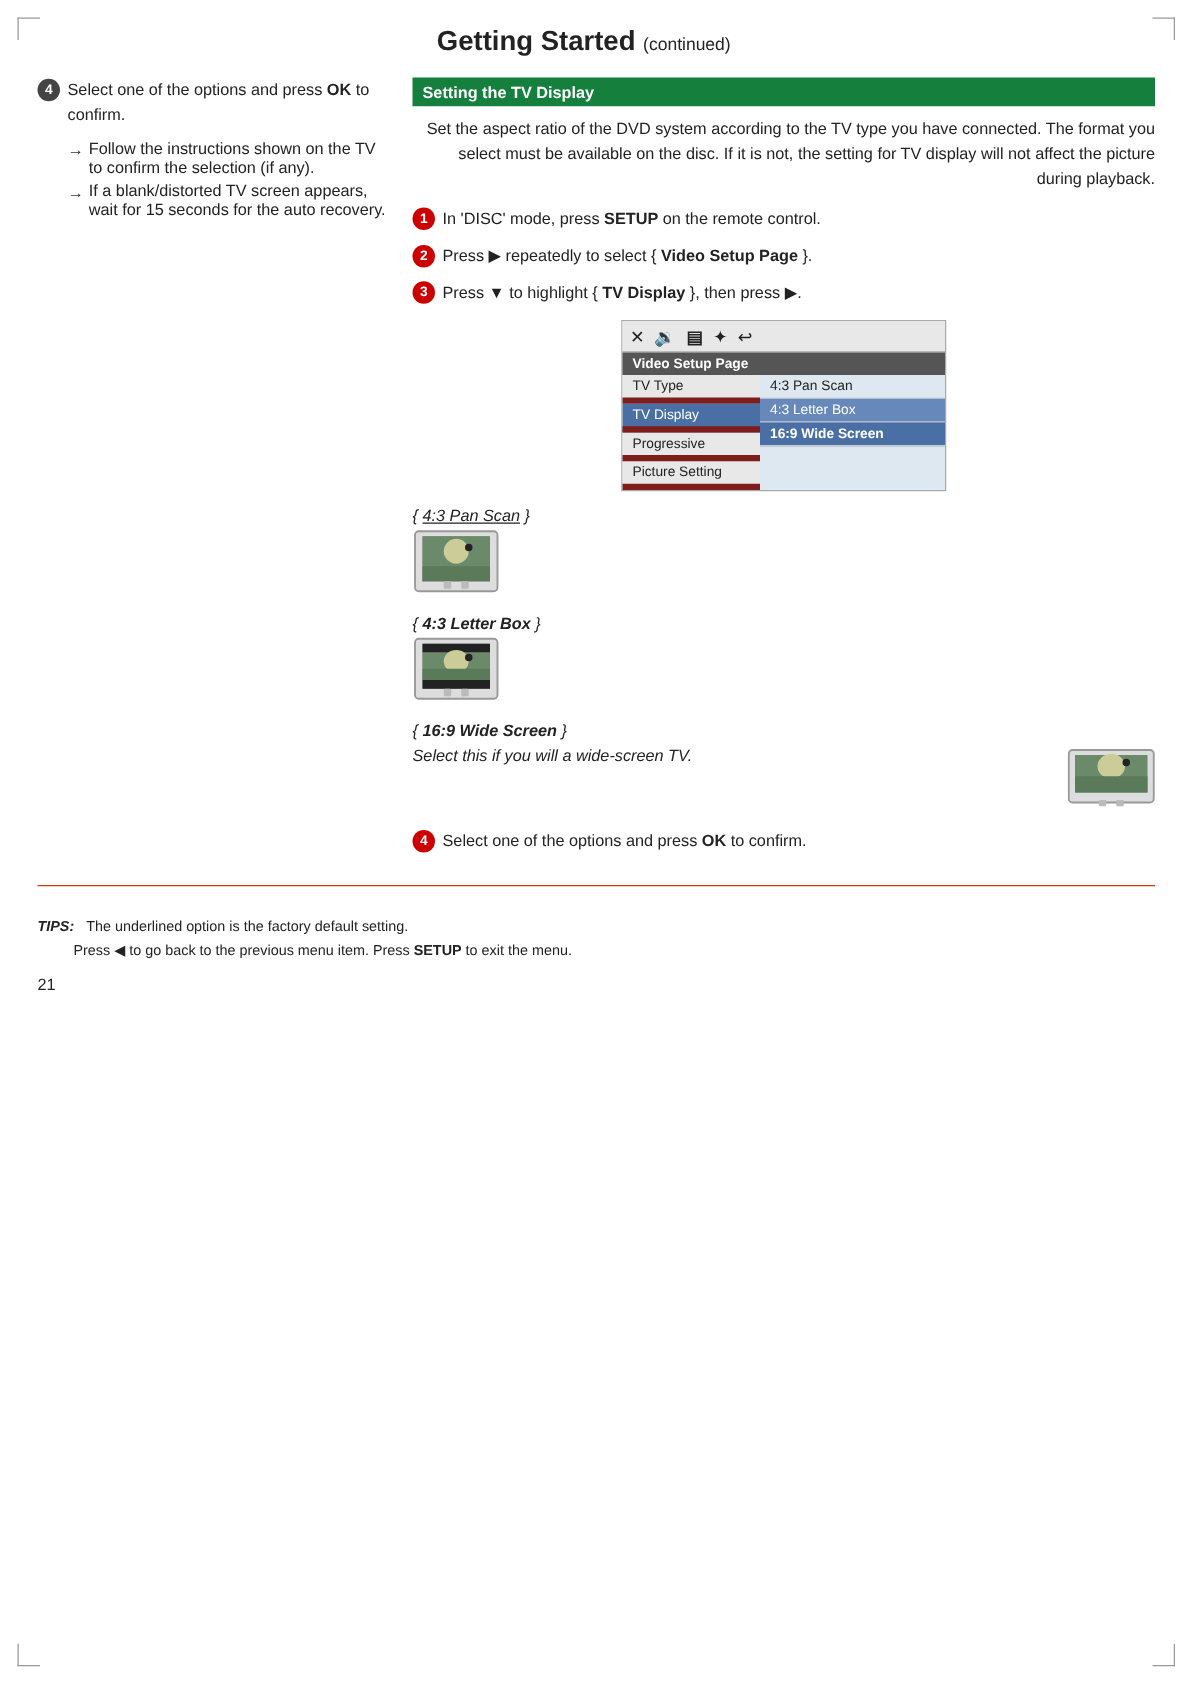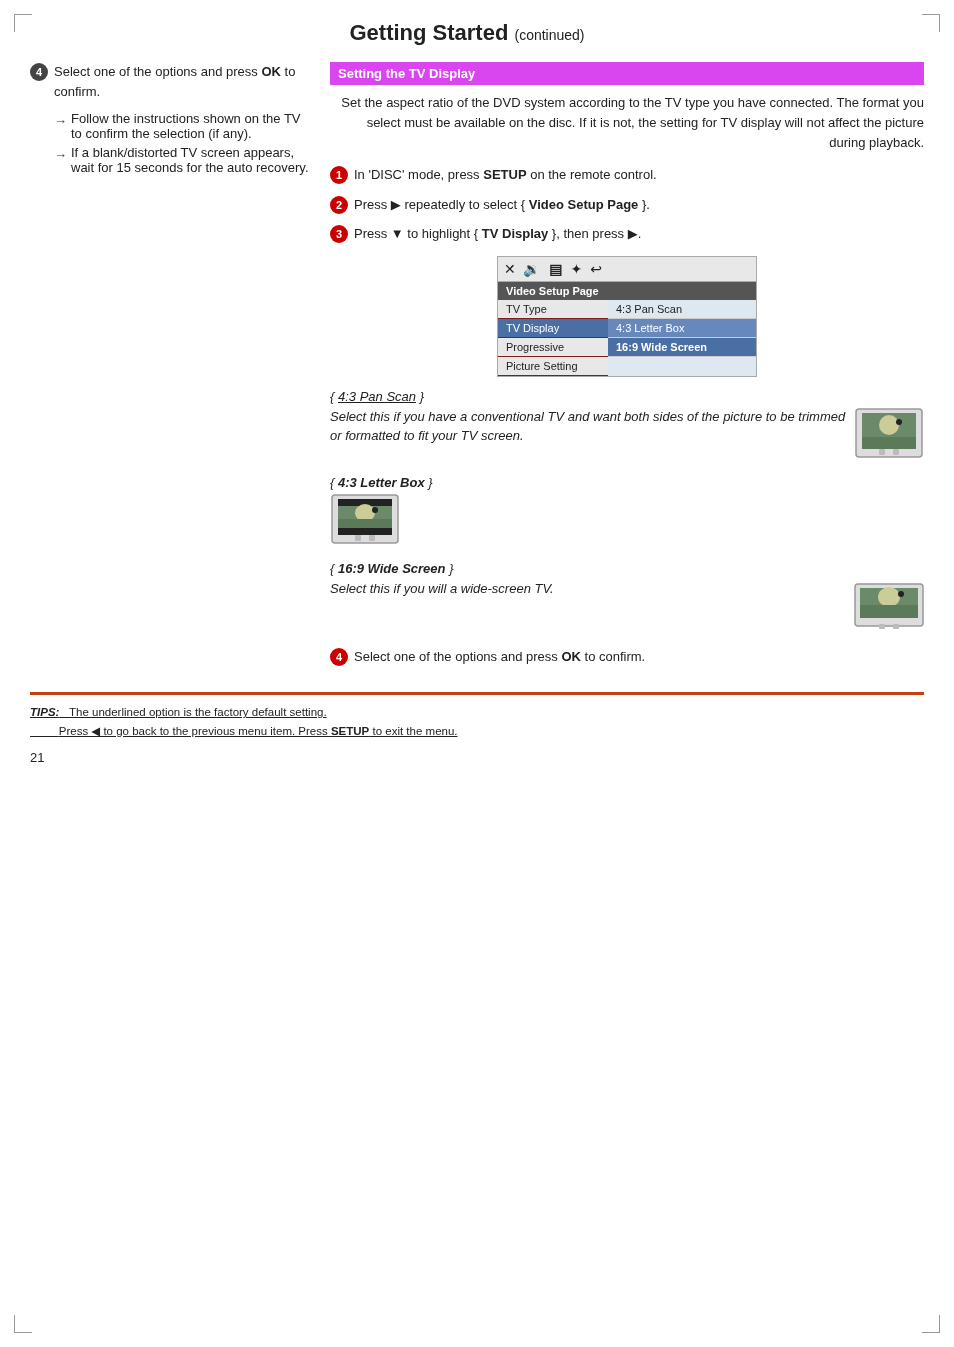--- a/index.html
+++ b/index.html
@@ -95,21 +95,21 @@
       gap: 4px;
     }
     .arrow-bullet {
       color: #333;
       font-size: 13px;
       margin-top: 1px;
     }
 
     
     .section-header {
-      background: #d946ef;
+      background: #15803d;
       color: white;
       font-size: 13px;
       font-weight: bold;
       padding: 4px 8px;
       margin-bottom: 8px;
     }
 
     
     .setup-menu {
       border: 1px solid #aaa;
@@ -141,21 +141,21 @@
       width: 110px;
       flex-shrink: 0;
     }
     .setup-menu-right {
       flex: 1;
       background: #dde8f0;
     }
     .menu-row {
       padding: 3px 8px;
       font-size: 11px;
-      border-bottom: 1px solid #7f1d1d;
+      border-bottom: 5px solid #7f1d1d;
       color: #222;
     }
     .menu-row.highlighted {
       background: #4a6fa5;
       color: white;
     }
     .menu-option {
       padding: 3px 8px;
       font-size: 11px;
       border-bottom: 1px solid #ccc;
@@ -192,26 +192,25 @@
     }
 
     
     .tv-img {
       width: 70px;
       height: 52px;
     }
 
     
     .tips-section {
-      border-top: 3px solid #c2410c;
+      border-top: 1px solid #c2410c;
       margin-top: 16px;
-      padding-top: 8px;
+      padding-top: 24px;
       font-size: 11.5px;
       line-height: 1.6;
-      text-decoration: underline;
     }
 
     
     .page-number {
       text-align: left;
       font-size: 13px;
       margin-top: 10px;
     }
   </style>
 </head>
@@ -298,21 +297,20 @@
             <div class="menu-option selected">16:9 Wide Screen</div>
           </div>
         </div>
       </div>
 
       <div class="option-block">
         <div class="option-title">
           { <u>4:3 Pan Scan</u> }
         </div>
         <div class="option-content">
-          <div class="option-desc">Select this if you have a conventional TV and want both sides of the picture to be trimmed or formatted to fit your TV screen.</div>
 
           <svg class="tv-img" viewBox="0 0 70 52">
             <rect x="2" y="2" width="66" height="48" rx="3" fill="#ddd" stroke="#999" stroke-width="1.5"></rect>
             <rect x="8" y="6" width="54" height="36" fill="#888"></rect>
 
             <rect x="8" y="6" width="54" height="36" fill="#6a8a6a"></rect>
             <ellipse cx="35" cy="18" rx="10" ry="10" fill="#cc9"></ellipse>
 
             <rect x="8" y="30" width="54" height="12" fill="#5a7a5a"></rect>
 

